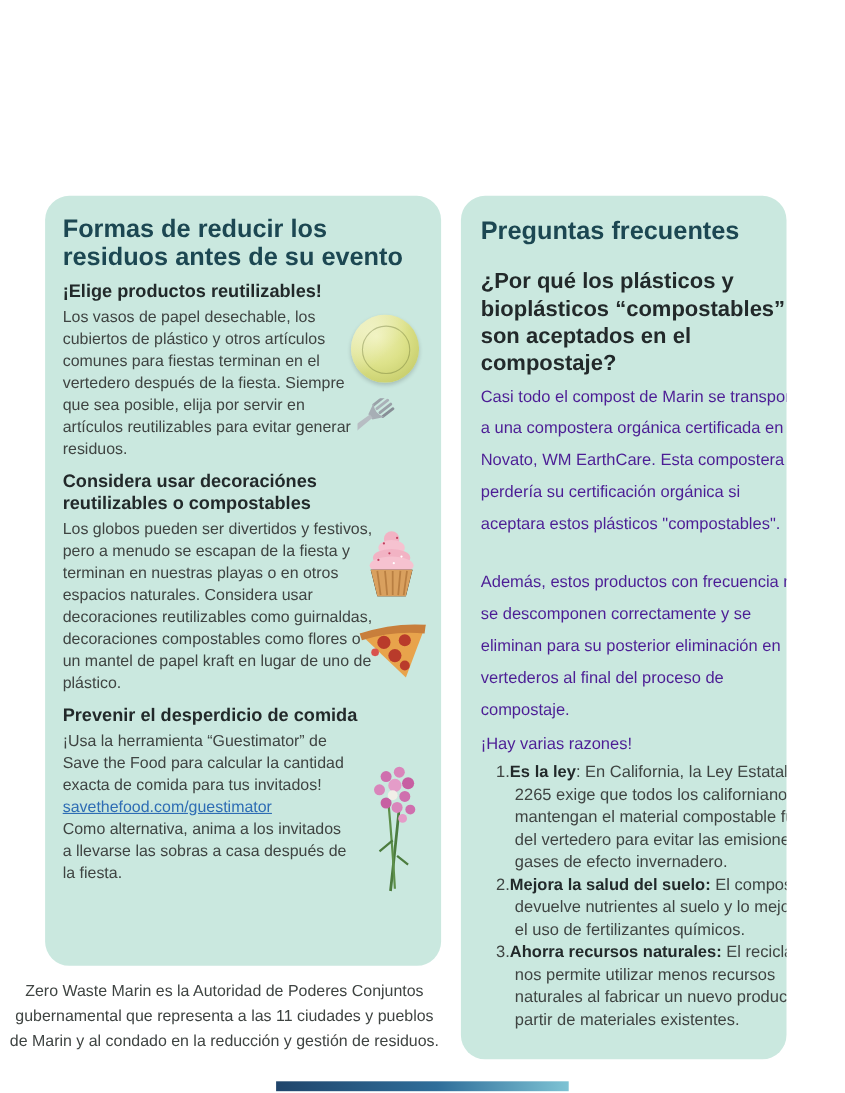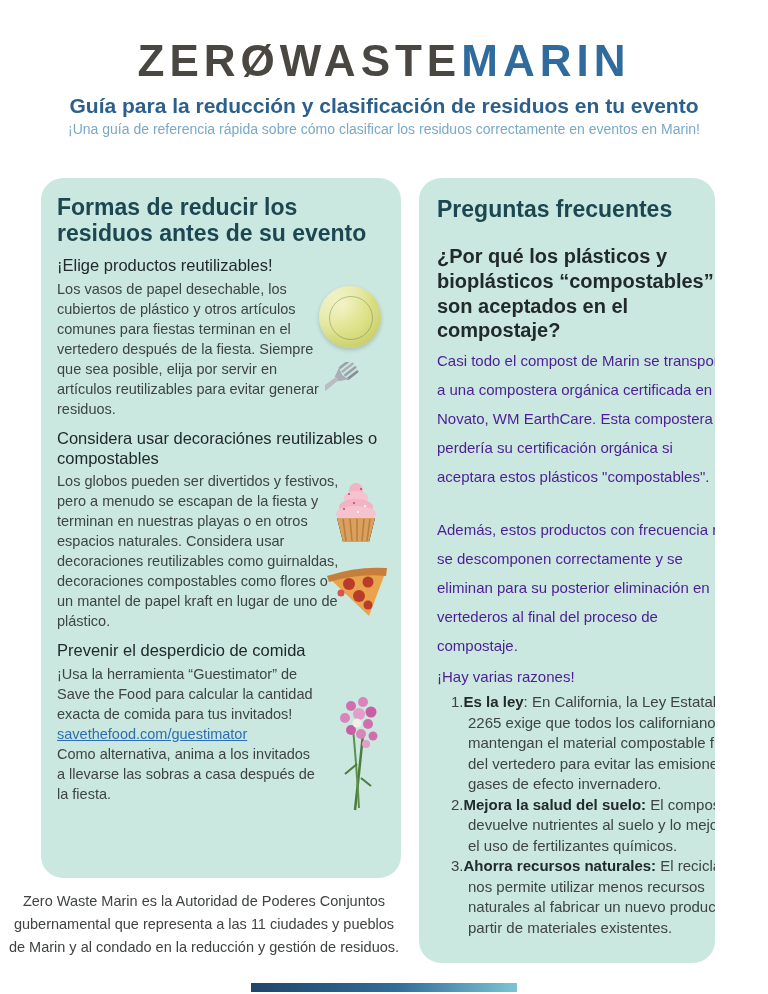--- a/index.html
+++ b/index.html
@@ -14,21 +14,21 @@
   .logo .marin{color:#2f6b9d;}
   .page-title{margin:10px 20px 3px;font-size:21px;font-weight:700;color:#2c5f8b;}
   .page-subtitle{margin:0;font-size:14px;color:#7aa9c5;}
 
   
   .panel{position:absolute;background:#cae8df;border-radius:22px;box-sizing:border-box;overflow:hidden;margin-left:16px;}
   .panel-left{left:25px;top:178px;width:360px;height:700px;padding:16px 16px;}
   .panel-right{left:403px;top:178px;width:296px;height:785px;padding:18px 18px;}
   .panel h2{margin:0 0 8px;font-size:23px;line-height:1.13;font-weight:700;color:#1c4752;}
 
-  .section h3{margin:10px 0 3px;font-size:16.5px;line-height:1.2;font-weight:400;color:#22292a;}
+  .section h3{margin:10px 0 3px;font-size:16.5px;line-height:1.2;font-weight:700;color:#22292a;}
   .section p{margin:0;font-size:14.5px;line-height:20px;color:#3f4442;}
   .sec-1 p{width:262px;}
   .sec-2 p{width:262px;}
   .sec-3 p{width:284px;}
   .link{display:inline-block;font-size:14.5px;line-height:20px;color:#2e6db4;text-decoration:underline;}
 
   
   .panel-right h3{margin:22px 0 3px;font-size:20px;line-height:1.24;font-weight:700;color:#22292a;width:310px;}
   .panel-right p{margin:0;font-size:15px;line-height:29px;width:298px;color:#4c1d95;}
   .answer-2{margin-top:24px !important;}
@@ -55,25 +55,20 @@
   .fork{right:10px;top:184px;width:66px;height:50px;}
   .cupcake{right:16px;top:298px;width:58px;height:68px;}
   .pizza{right:8px;top:382px;width:72px;height:60px;}
   .flowers{right:14px;top:516px;width:54px;height:118px;}
 </style>
 </head>
 <body>
 
 <div class="page">
 
-  <div class="header">
-    <div class="logo"><span>ZERØWASTE</span><span class="marin">MARIN</span></div>
-    <div class="page-title">Guía para la reducción y clasificación de residuos en tu evento</div>
-    <p class="page-subtitle">¡Una guía de referencia rápida sobre cómo clasificar los residuos correctamente en eventos en Marin!</p>
-  </div>
 
   <div class="panel panel-left">
     <h2>Formas de reducir los residuos antes de su evento</h2>
 
     <div class="section sec-1">
       <h3>¡Elige productos reutilizables!</h3>
       <p>Los vasos de papel desechable, los cubiertos de plástico y otros artículos comunes para fiestas terminan en el vertedero después de la fiesta. Siempre que sea posible, elija por servir en artículos reutilizables para evitar generar residuos.</p>
     </div>
 
     <div class="section sec-3">

